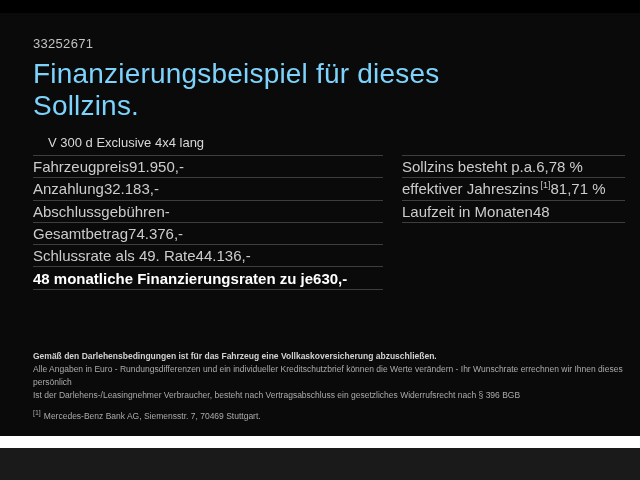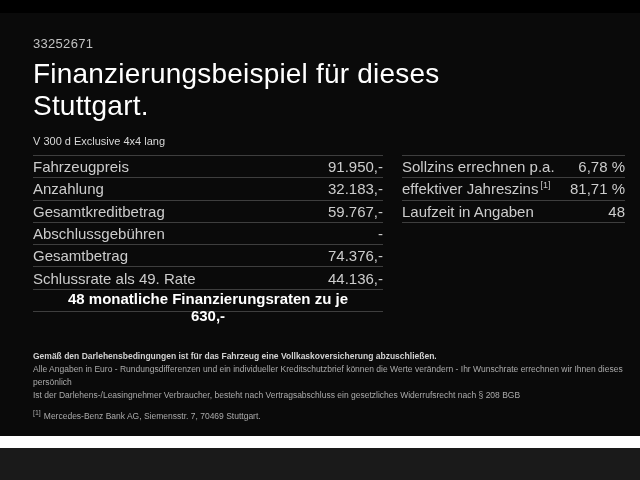--- a/index.html
+++ b/index.html
@@ -21,49 +21,48 @@
     font-size: 13px;
     color: #c2c2c2;
     letter-spacing: 0.3px;
   }
   .page-title {
     position: absolute;
     left: 33px; top: 45px;
     font-size: 28px;
     line-height: 32px;
     font-weight: 400;
-    color: #ffffff;
+    color: #7dd3fc;
     letter-spacing: 0.2px;
   }
   .vehicle-name {
     position: absolute;
-    left: 33px; top: 122px;
-    font-size: 11px;
+    left: 48px; top: 122px;
+    font-size: 13px;
     color: #d8d8d8;
   }
   .fin-table {
     position: absolute;
     top: 142px;
     border-bottom: 1px solid #3e3e3e;
   }
   #finance-table { left: 33px; width: 350px; }
   #conditions-table { left: 402px; width: 223px; }
   .row {
     box-sizing: border-box;
     height: 22.3px;
     border-top: 1px solid #3e3e3e;
     display: flex;
     align-items: center;
-    justify-content: space-between;
     font-size: 15px;
     color: #cccccc;
   }
   .row .lbl { white-space: nowrap; }
   .row .val { white-space: nowrap; text-align: right; }
-  .row.highlight { font-weight: 700; color: #ffffff; flex-direction: column; }
+  .row.highlight { font-weight: 700; color: #ffffff; }
   sup.fn {
     font-size: 9px;
     color: #c4c4c4;
     vertical-align: super;
     line-height: 0;
     margin-left: 2px;
   }
   .fine-print {
     position: absolute;
     left: 33px; right: 14px; top: 337px;
@@ -91,37 +90,33 @@
 </head>
 <body>
 
 <div id="screen">
   <div id="slide">
 
     <div class="listing-number">33252671</div>
 
     <div class="page-title">
       <div>Finanzierungsbeispiel für dieses</div>
-      <div>Stuttgart.</div>
+      <div>Sollzins.</div>
     </div>
 
     <div class="vehicle-name">V 300 d Exclusive 4x4 lang</div>
 
     <div class="fin-table" id="finance-table">
       <div class="row">
         <span class="lbl">Fahrzeugpreis</span>
         <span class="val">91.950,-</span>
       </div>
       <div class="row">
         <span class="lbl">Anzahlung</span>
         <span class="val">32.183,-</span>
-      </div>
-      <div class="row">
-        <span class="lbl">Gesamtkreditbetrag</span>
-        <span class="val">59.767,-</span>
       </div>
       <div class="row">
         <span class="lbl">Abschlussgebühren</span>
         <span class="val">-</span>
       </div>
       <div class="row">
         <span class="lbl">Gesamtbetrag</span>
         <span class="val">74.376,-</span>
       </div>
       <div class="row">
@@ -129,37 +124,37 @@
         <span class="val">44.136,-</span>
       </div>
       <div class="row highlight">
         <span class="lbl">48 monatliche Finanzierungsraten zu je</span>
         <span class="val">630,-</span>
       </div>
     </div>
 
     <div class="fin-table" id="conditions-table">
       <div class="row">
-        <span class="lbl">Sollzins errechnen p.a.</span>
+        <span class="lbl">Sollzins besteht p.a.</span>
         <span class="val">6,78 %</span>
       </div>
       <div class="row">
         <span class="lbl"><span>effektiver Jahreszins</span><sup class="fn">[1]</sup></span>
         <span class="val">81,71 %</span>
       </div>
       <div class="row">
-        <span class="lbl">Laufzeit in Angaben</span>
+        <span class="lbl">Laufzeit in Monaten</span>
         <span class="val">48</span>
       </div>
     </div>
 
     <div class="fine-print">
       <div class="fp-bold">Gemäß den Darlehensbedingungen ist für das Fahrzeug eine Vollkaskoversicherung abzuschließen.</div>
       <div>Alle Angaben in Euro - Rundungsdifferenzen und ein individueller Kreditschutzbrief können die Werte verändern - Ihr Wunschrate errechnen wir Ihnen dieses persönlich</div>
-      <div>Ist der Darlehens-/Leasingnehmer Verbraucher, besteht nach Vertragsabschluss ein gesetzliches Widerrufsrecht nach § 208 BGB</div>
+      <div>Ist der Darlehens-/Leasingnehmer Verbraucher, besteht nach Vertragsabschluss ein gesetzliches Widerrufsrecht nach § 396 BGB</div>
       <div class="footnote">
         <span class="marker">[1]</span><span>Mercedes-Benz Bank AG, Siemensstr. 7, 70469 Stuttgart.</span>
       </div>
     </div>
 
   </div>
   <div class="bottom-bar"></div>
 </div>
 
 </body></html>

